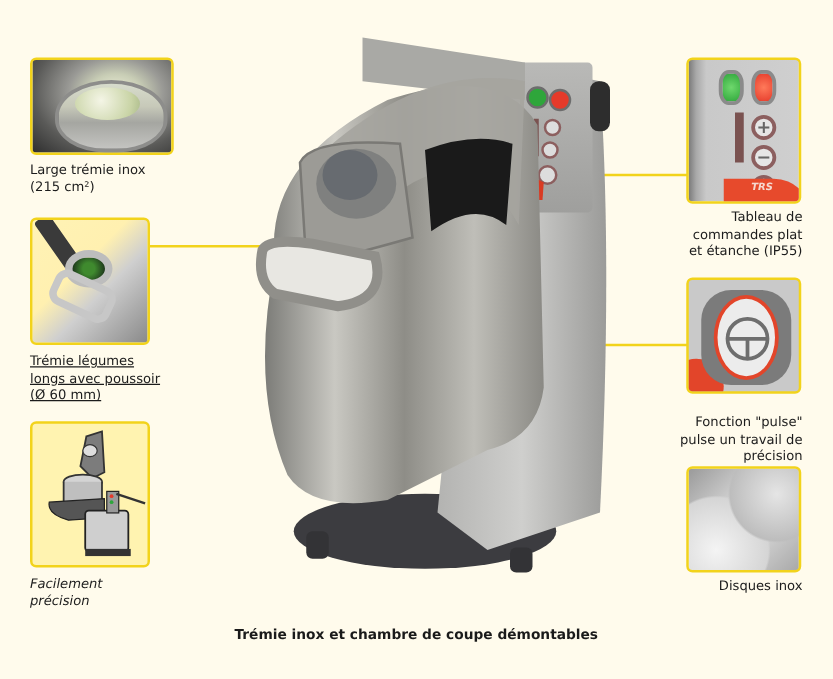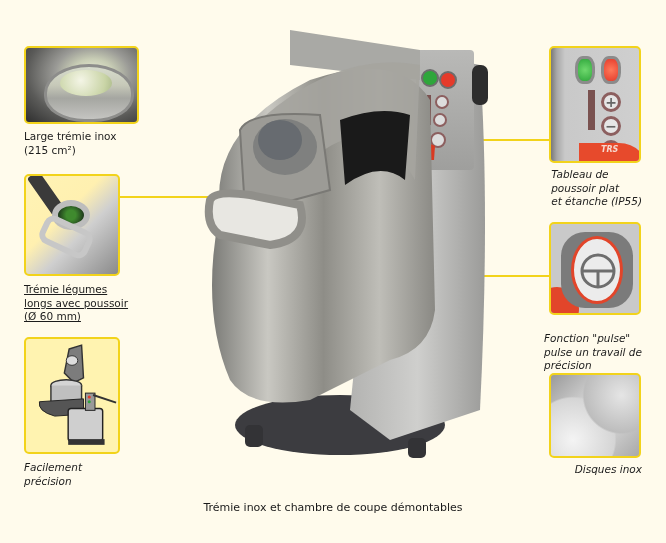--- a/index.html
+++ b/index.html
@@ -12,21 +12,21 @@
     border-radius: 5px;
     overflow: hidden;
     background: #fff5c2;
   }
   .cap {
     position: absolute;
     font-size: 10.5px;
     line-height: 13.5px;
     color: #1c1c1c;
   }
-  .cap.right { text-align: left; font-style: italic; }
+  .cap.right { text-align: right; }
   .cap span { display: block; white-space: nowrap; }
 
   .line { position: absolute; background: #f2d31b; }
 
   
   #c1 { left: 24px; top: 46px; width: 115px; height: 78px;
         background: radial-gradient(ellipse at 60% 35%, #eef0d8 0%, #c8cdb5 22%, #9a9a96 40%, #5a5a58 70%, #2e2e2e 100%); }
   #c1 .bowl { position:absolute; left:18px; top:16px; width:90px; height:58px; border-radius:50% 50% 45% 45%;
         background: linear-gradient(180deg, #d7dccc 0%, #c7c9b9 35%, #a5a6a1 60%, #c4c4c1 100%); border:3px solid #8d8d8b; }
   #c1 .veg { position:absolute; left:34px; top:22px; width:52px; height:26px; border-radius:50%;
@@ -173,21 +173,21 @@
   <div class="slot"></div>
   <div class="pm" style="top:44px;">+</div>
   <div class="pm" style="top:68px;">−</div>
   <div class="pm" style="top:92px;">⊖</div>
   <div class="tbs">
       <span>TRS</span>
     </div>
 </div>
 <div class="cap right" style="right:24px; top:168px;">
   <span>Tableau de</span>
-  <span>poussoir plat</span>
+  <span>commandes plat</span>
   <span>et étanche (IP55)</span>
 </div>
 
 <div class="card" id="c5">
   <div class="corner"></div>
   <div class="outer"></div>
   <div class="inner"></div>
   <svg style="position:absolute; left:28px; top:28px;" width="38" height="38" viewBox="0 0 38 38">
     <circle cx="19" cy="19" r="16" fill="none" stroke="#6e6e6e" stroke-width="3"></circle>
     <line x1="3" y1="19" x2="35" y2="19" stroke="#6e6e6e" stroke-width="3"></line>
@@ -198,15 +198,15 @@
   <span>Fonction "pulse"</span>
   <span>pulse un travail de</span>
   <span>précision</span>
 </div>
 
 <div class="card" id="c6"></div>
 <div class="cap right" style="right:24px; top:463px;">
   <span>Disques inox</span>
 </div>
 
-<div style="position:absolute; left:0; width:666px; top:501px; text-align:center; font-weight:normal; font-size:11px; line-height:14px; color:#1a1a1a;">
+<div style="position:absolute; left:0; width:666px; top:501px; text-align:center; font-weight:bold; font-size:11px; line-height:14px; color:#1a1a1a;">
   <div>Trémie inox et chambre de coupe démontables</div>
 </div>
 
 </body></html>

